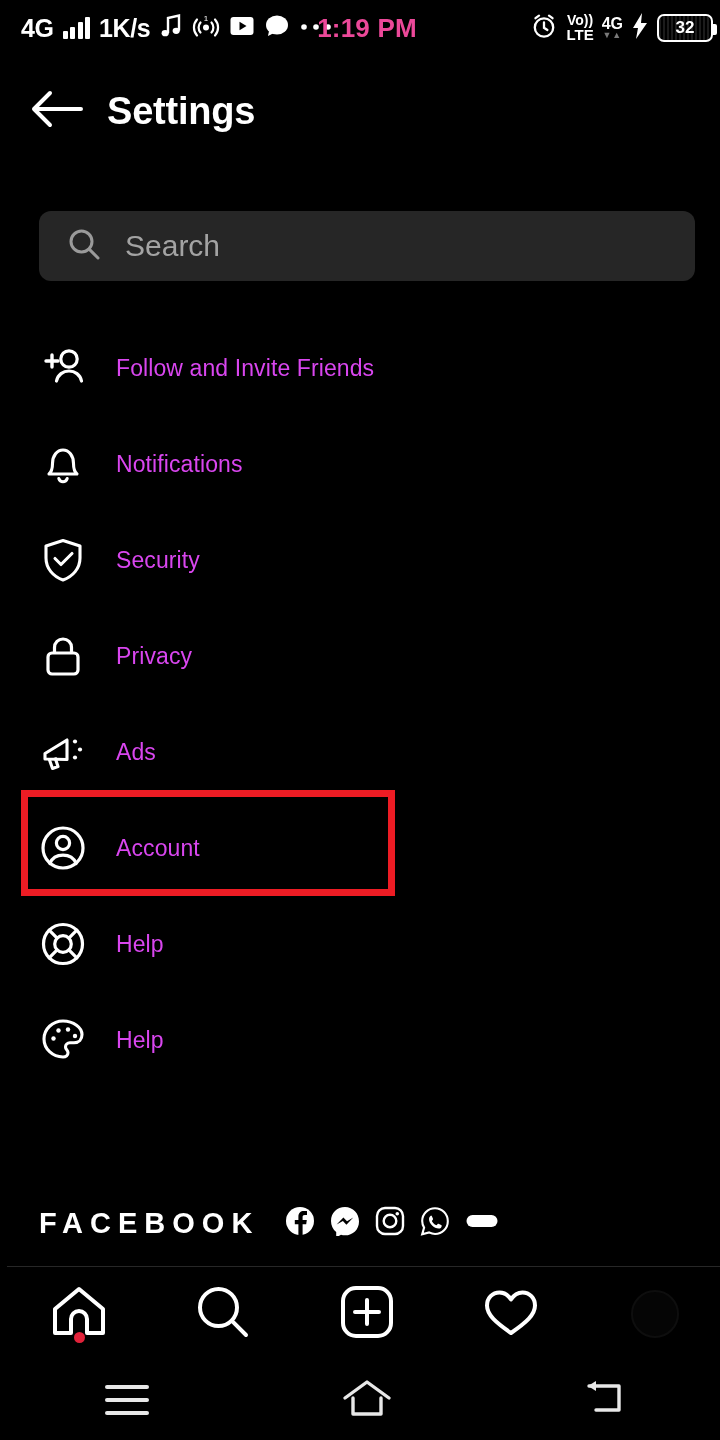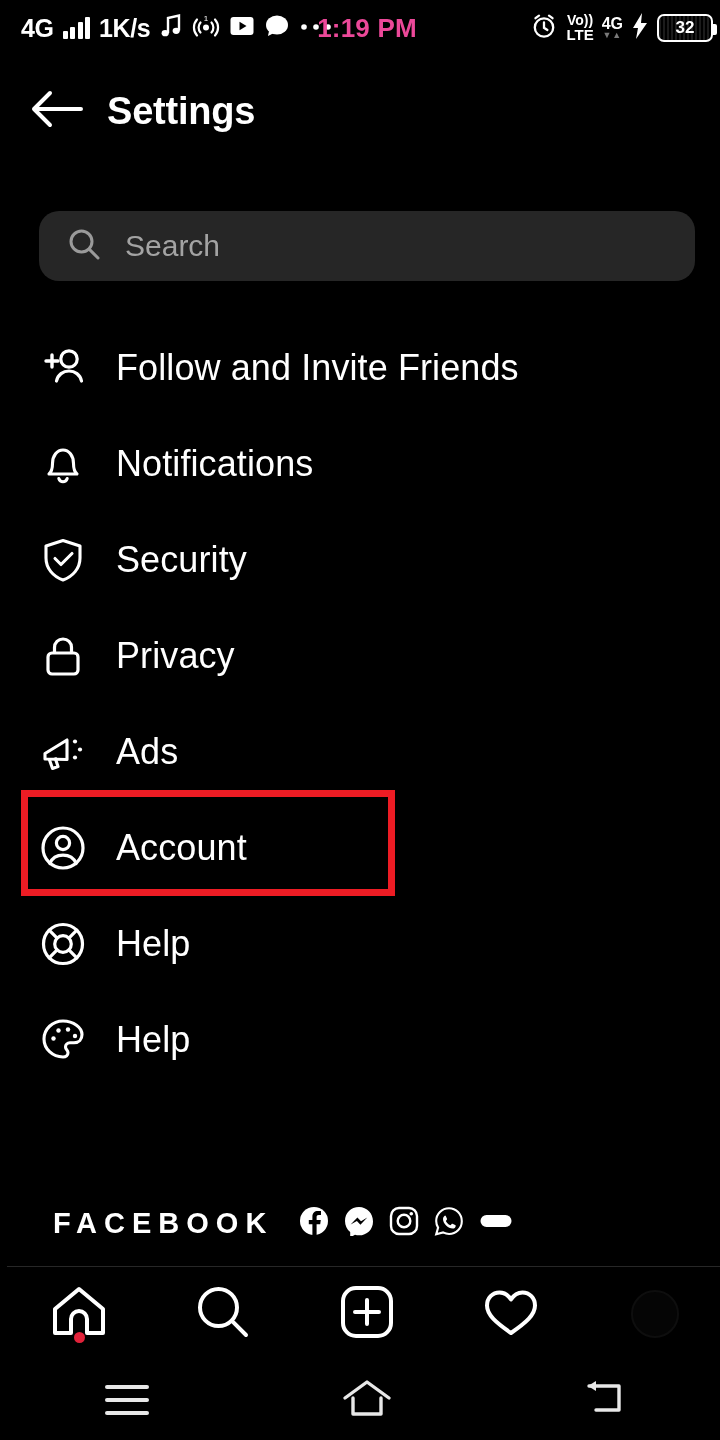--- a/index.html
+++ b/index.html
@@ -43,41 +43,41 @@
     background:#fff; border-radius:0 2px 2px 0; }
 
   
   .header { position:absolute; top:56px; left:0; width:720px; height:110px; display:flex; align-items:center; }
   .back-btn { width:100px; height:100px; display:flex; align-items:center; justify-content:center; }
   .page-title { font-size:38px; font-weight:700; letter-spacing:-0.2px; }
 
   
   .search-wrap { position:absolute; top:211px; left:32px; width:656px; height:70px; }
   .search-box {
-    width:100%; height:100%; background:#262626; border-radius:20px;
+    width:100%; height:100%; background:#262626; border-radius:12px;
     display:flex; align-items:center; padding:0 28px; gap:24px;
   }
   .search-ph { font-size:30px; color:#a3a3a3; }
 
   
   .menu { position:absolute; top:320px; left:0; width:720px; }
   .menu-item {
     height:96px; display:flex; align-items:center; padding-left:32px; gap:29px;
   }
   .menu-icon { width:48px; height:48px; display:flex; align-items:center; justify-content:center; flex:0 0 48px; }
-  .menu-label { font-size:36px; color:#ffffff; letter-spacing:0.1px; }
+  .menu-label { font-size:23px; color:#d946ef; letter-spacing:0.1px; }
 
   
   .hl-box {
     position:absolute; left:14px; top:790px; width:374px; height:106px;
     border:7px solid #ed1c24; pointer-events:none; z-index:6;
   }
 
   
-  .fb-row { position:absolute; top:1206px; left:46px; display:flex; align-items:center; gap:26px; }
+  .fb-row { position:absolute; top:1206px; left:32px; display:flex; align-items:center; gap:26px; }
   .fb-word { font-size:29px; font-weight:700; letter-spacing:7px; }
   .fb-icons { display:flex; align-items:center; gap:15px; }
 
   
   .divider { position:absolute; top:1266px; left:0; width:720px; height:1px; background:#272727; }
   .bottomnav {
     position:absolute; top:1267px; left:0; width:720px; height:93px;
     display:flex; align-items:center;
   }
   .nav-item { flex:1; display:flex; align-items:center; justify-content:center; position:relative; height:93px; }

